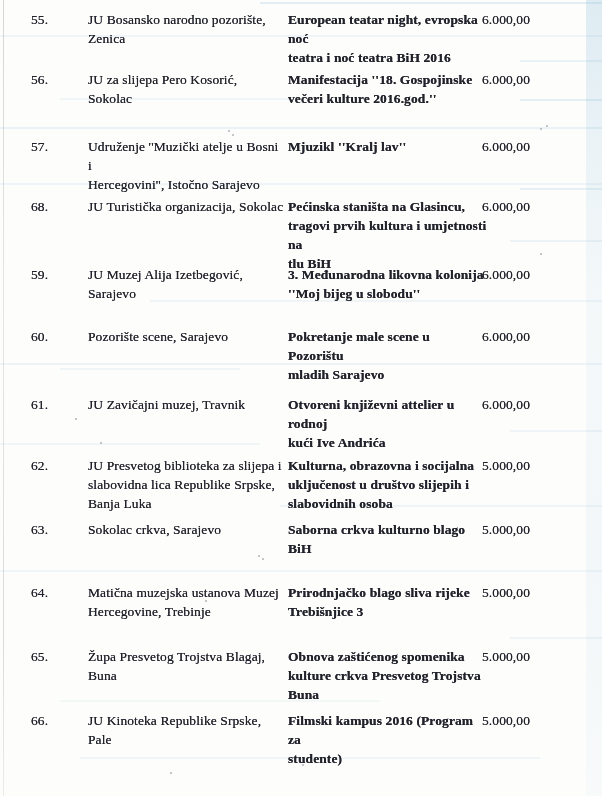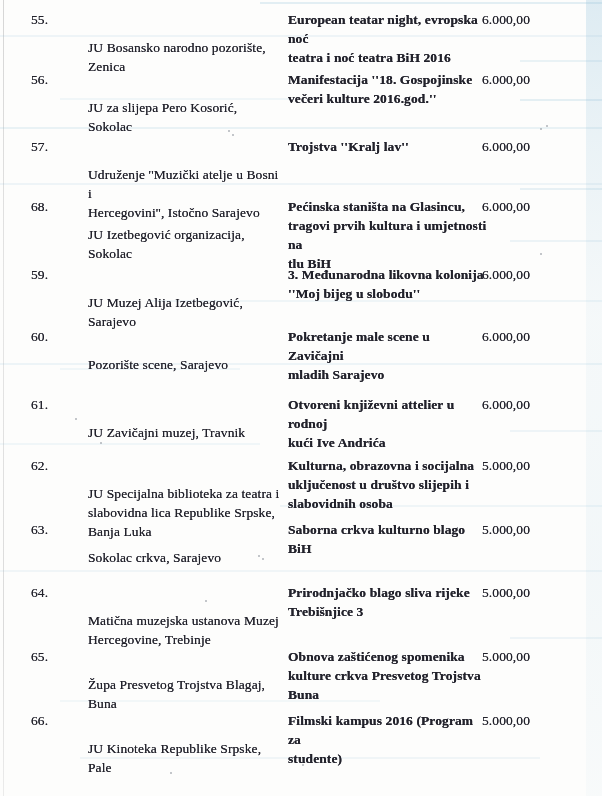--- a/index.html
+++ b/index.html
@@ -69,21 +69,21 @@
     line-height: 19px;
     letter-spacing: 0.1px;
     text-shadow: 0 0 0.45px rgba(30,30,45,0.85);
   }
   .cell {
     position: absolute;
     top: 0;
     white-space: pre-line;
   }
   .cell.num    { left: 31px;  width: 45px;  }
-  .cell.org    { left: 88px;  width: 196px; margin-top: 28px; }
+  .cell.org    { left: 88px;  width: 196px; }
   .cell.desc   { left: 288px; width: 200px; font-weight: bold; }
   .cell.amount { left: 482px; width: 80px;  }
 </style>
 </head>
 <body>
 
 <div class="page">
   <div class="edge-line"></div>
   <div class="right-tint"></div>
   <div id="artifacts">
@@ -132,55 +132,55 @@
     <div class="cell num">56.</div>
     <div class="cell org">JU za slijepa Pero Kosorić, Sokolac</div>
     <div class="cell desc">Manifestacija  ''18. Gospojinske
 večeri kulture 2016.god.''</div>
     <div class="cell amount">6.000,00</div>
   </div>
       <div class="row" style="top: 137px;">
     <div class="cell num">57.</div>
     <div class="cell org">Udruženje ''Muzički atelje u Bosni i
 Hercegovini'', Istočno Sarajevo</div>
-    <div class="cell desc">Trojstva ''Kralj lav''</div>
+    <div class="cell desc">Mjuzikl ''Kralj lav''</div>
     <div class="cell amount">6.000,00</div>
   </div>
       <div class="row" style="top: 197px;">
     <div class="cell num">68.</div>
-    <div class="cell org">JU Izetbegović organizacija, Sokolac</div>
+    <div class="cell org">JU Turistička organizacija, Sokolac</div>
     <div class="cell desc">Pećinska staništa na Glasincu,
 tragovi prvih kultura i umjetnosti na
 tlu BiH</div>
     <div class="cell amount">6.000,00</div>
   </div>
       <div class="row" style="top: 265px;">
     <div class="cell num">59.</div>
     <div class="cell org">JU Muzej Alija Izetbegović, Sarajevo</div>
     <div class="cell desc">3. Međunarodna likovna kolonija
 ''Moj bijeg u slobodu''</div>
     <div class="cell amount">6.000,00</div>
   </div>
       <div class="row" style="top: 327px;">
     <div class="cell num">60.</div>
     <div class="cell org">Pozorište scene, Sarajevo</div>
-    <div class="cell desc">Pokretanje male scene u Zavičajni
+    <div class="cell desc">Pokretanje male scene u Pozorištu
 mladih Sarajevo</div>
     <div class="cell amount">6.000,00</div>
   </div>
       <div class="row" style="top: 395px;">
     <div class="cell num">61.</div>
     <div class="cell org">JU Zavičajni muzej, Travnik</div>
     <div class="cell desc">Otvoreni književni attelier u rodnoj
 kući Ive Andrića</div>
     <div class="cell amount">6.000,00</div>
   </div>
       <div class="row" style="top: 456px;">
     <div class="cell num">62.</div>
-    <div class="cell org">JU Specijalna biblioteka za teatra i
+    <div class="cell org">JU Presvetog biblioteka za slijepa i
 slabovidna lica Republike Srpske,
 Banja Luka</div>
     <div class="cell desc">Kulturna, obrazovna i socijalna
 uključenost u društvo slijepih i
 slabovidnih osoba</div>
     <div class="cell amount">5.000,00</div>
   </div>
       <div class="row" style="top: 520px;">
     <div class="cell num">63.</div>
     <div class="cell org">Sokolac crkva, Sarajevo</div>

